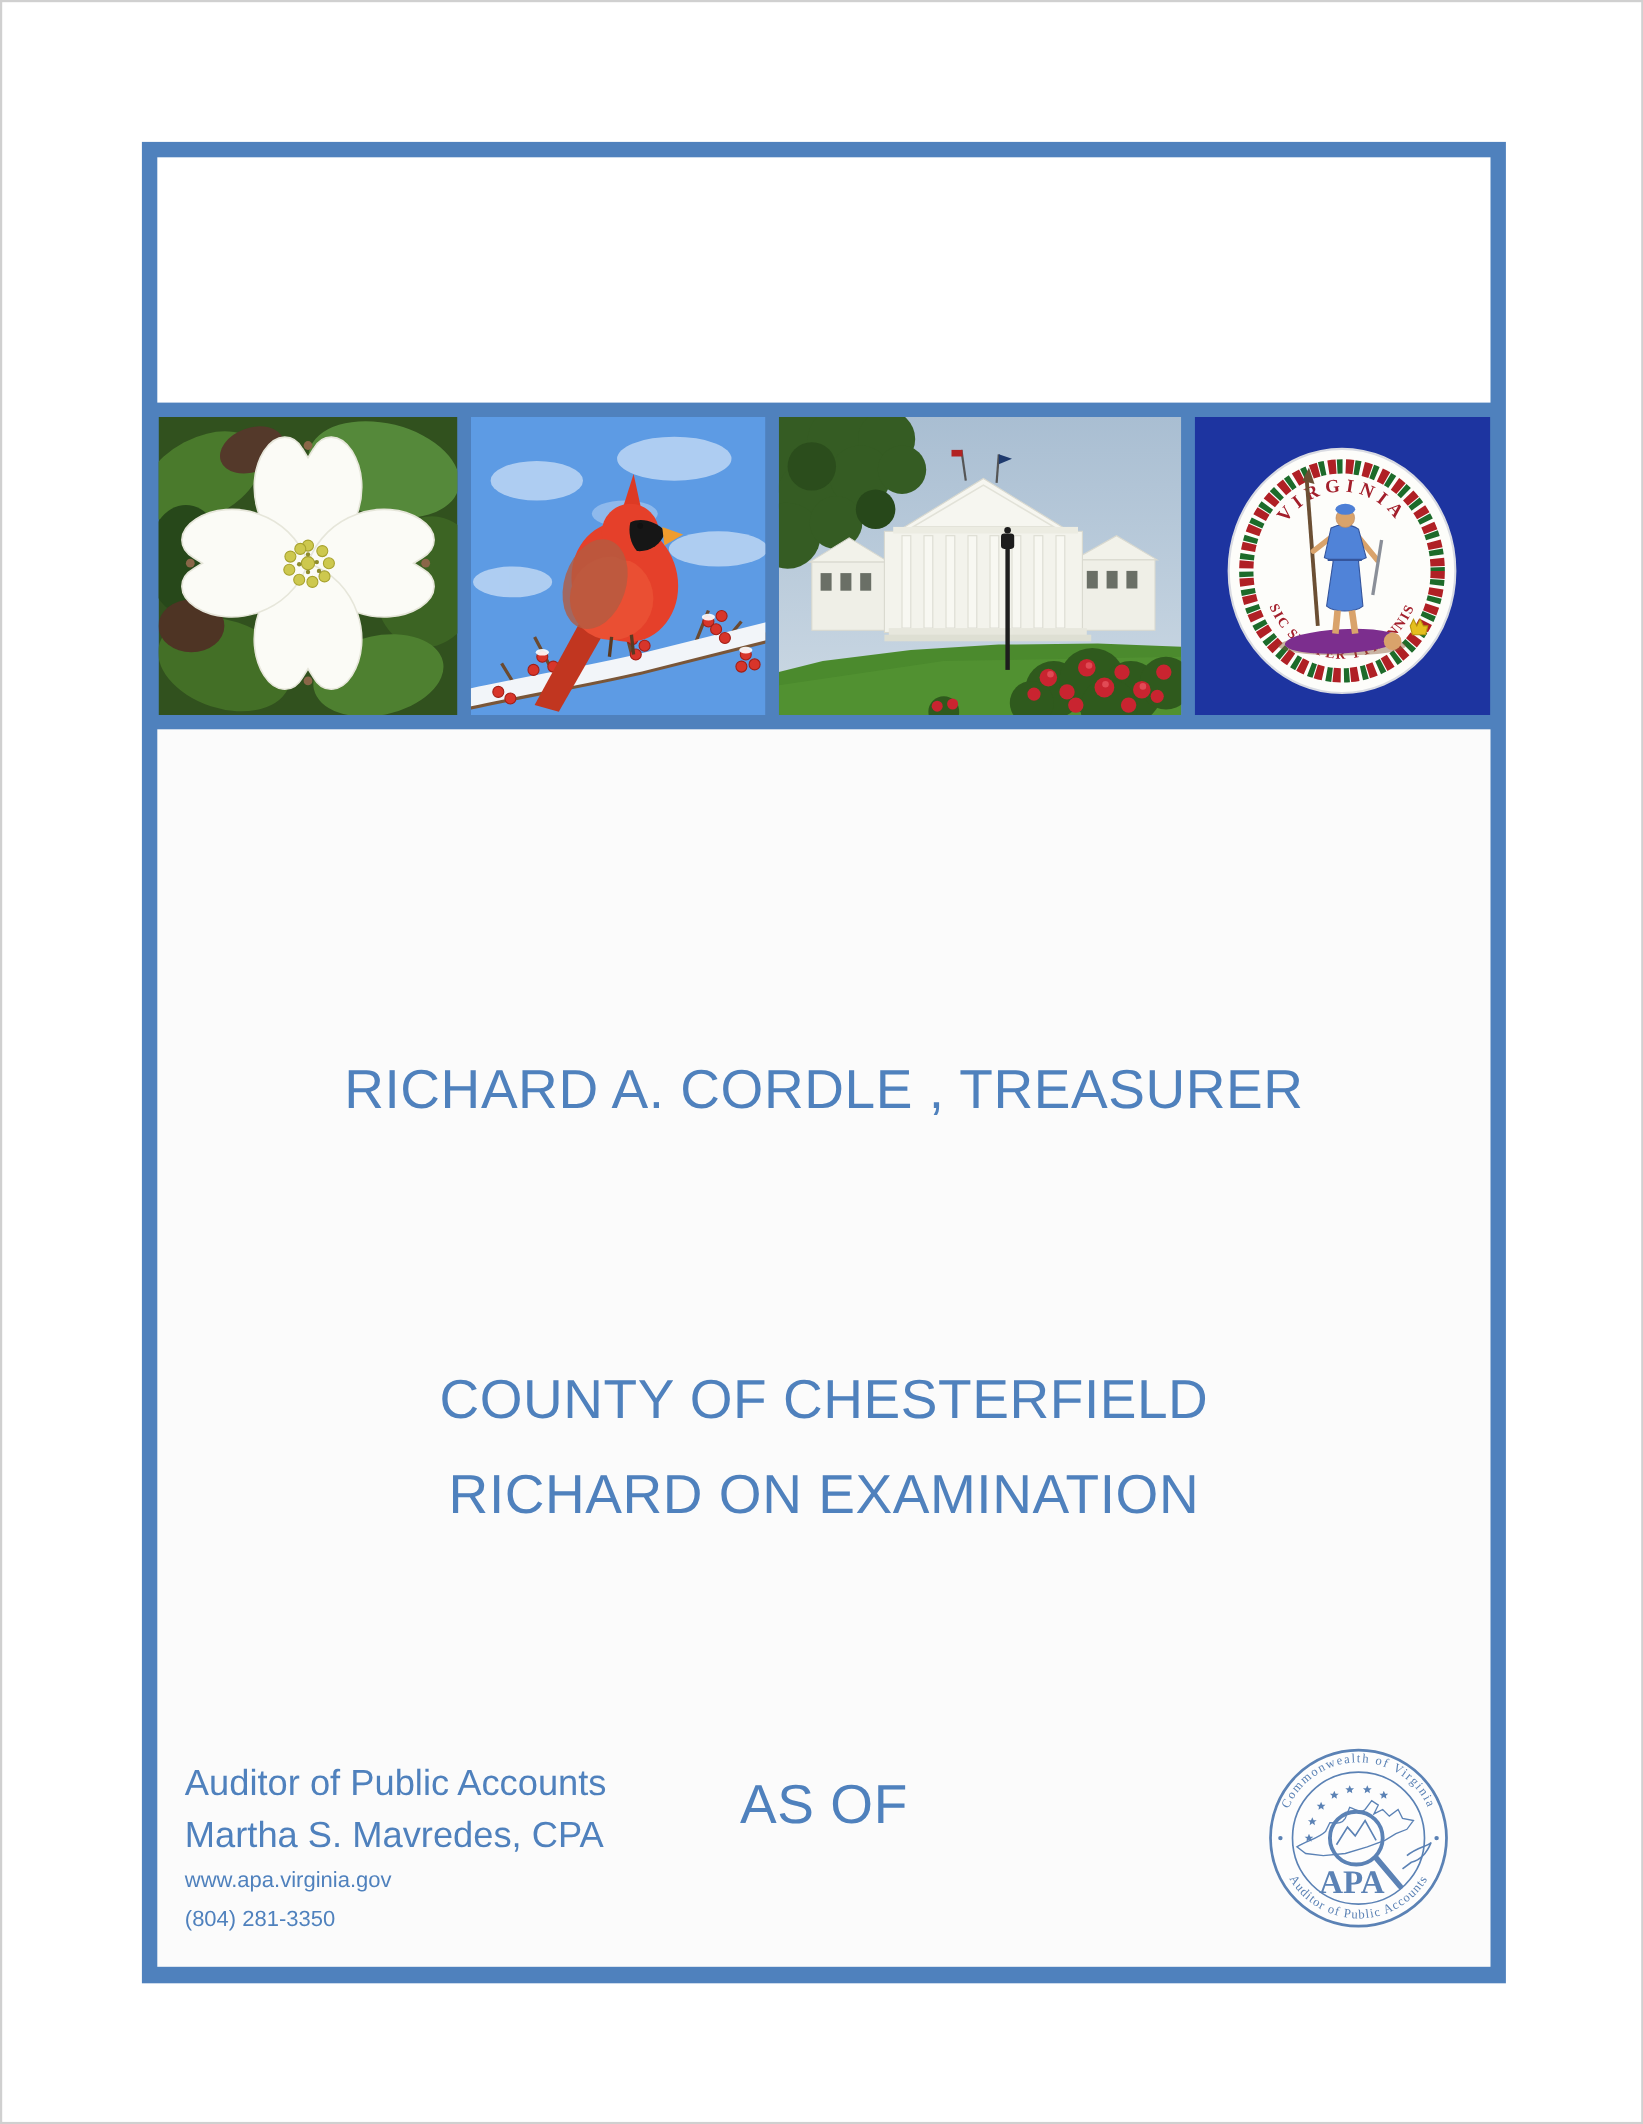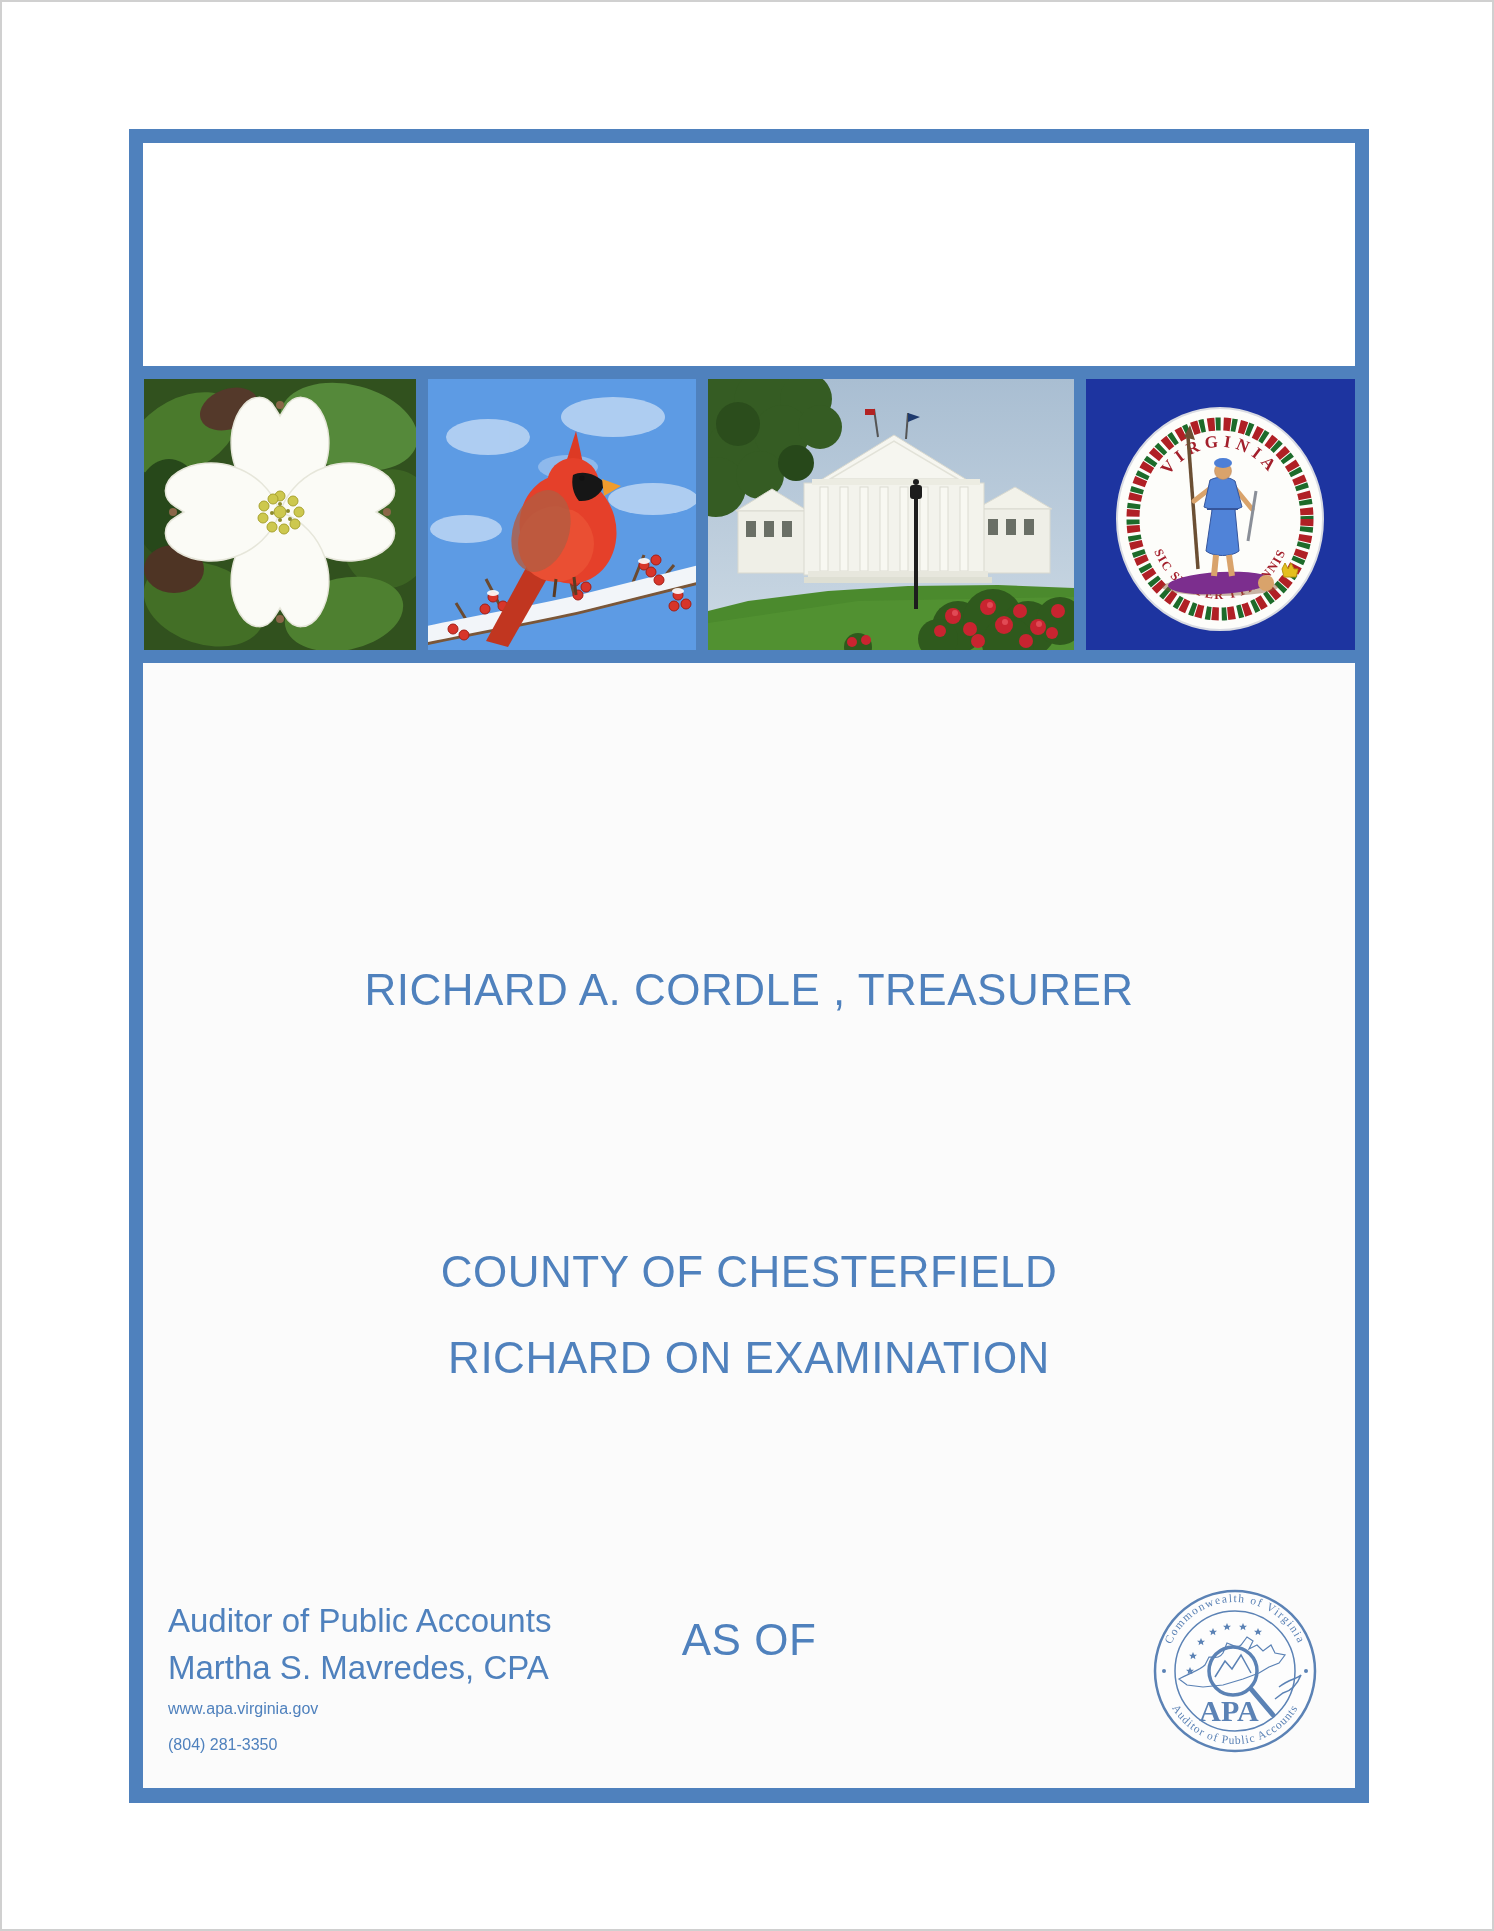--- a/index.html
+++ b/index.html
@@ -22,28 +22,28 @@
   .photo-dogwood  { left:15px;  width:272px; }
   .photo-cardinal { left:299px; width:268px; }
   .photo-capitol  { left:579px; width:366px; }
   .photo-flag     { left:957px; width:269px; }
   .content-panel {
     position:absolute; left:14px; top:534px; width:1212px; height:1125px;
     background:#fbfbfb;
   }
   .title-block {
     position:absolute; left:0; width:100%; text-align:center;
-    color:#4f81bd; font-size:44px; line-height:94px; font-weight:normal;
+    color:#4f81bd; font-size:50px; line-height:94px; font-weight:normal;
     letter-spacing:0.5px; white-space:pre;
   }
   .title-a { top:92px; }
   .title-b { top:460px; }
   .footer-info { position:absolute; left:25px; top:934px; color:#4f81bd; }
   .footer-lg { font-size:33px; line-height:47px; }
-  .footer-sm { font-size:16px; line-height:36px; }
+  .footer-sm { font-size:20px; line-height:36px; }
   .apa-seal { position:absolute; left:1008px; top:924px; width:168px; height:168px; }
   .apa-seal svg { display:block; width:100%; height:100%; }
 </style>
 </head>
 <body>
 
 <div class="page">
   <div class="frame">
 
     <div class="header-box"></div>

